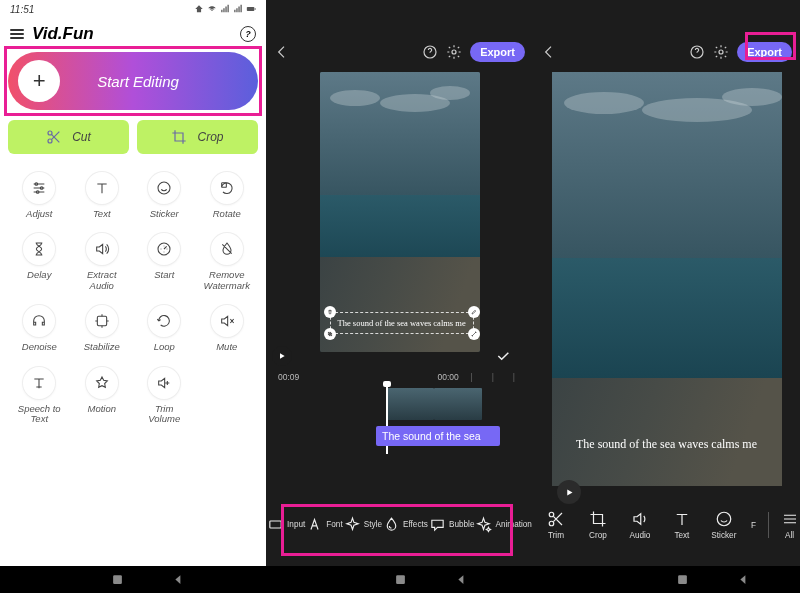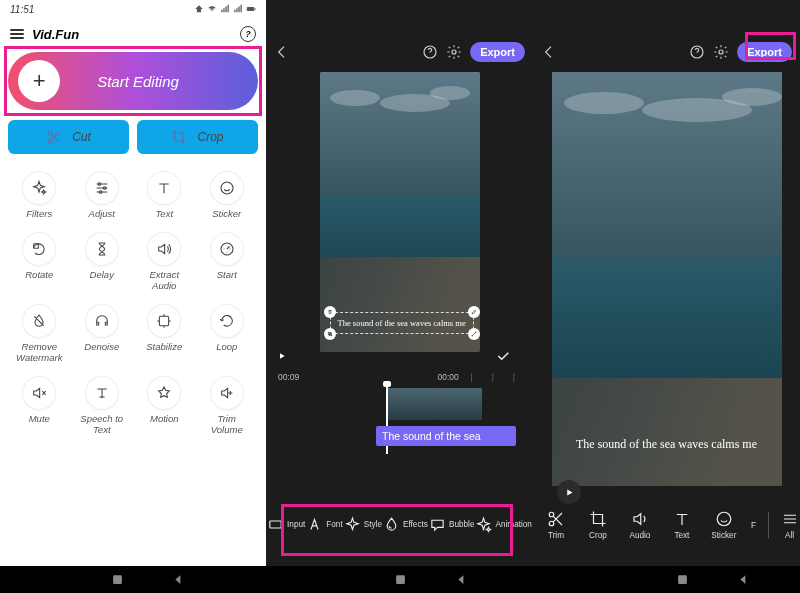--- a/index.html
+++ b/index.html
@@ -10,32 +10,32 @@
   .panel-right{ width:267px; background:#1c1c1c; }
   .navbar { position:absolute; bottom:0; left:0; right:0; height:27px; background:#000; display:flex; justify-content:center; align-items:center; gap:48px; pointer-events:none;}
   .nav-trio { display:flex; justify-content:center; gap:46px; width:33.3%; }
   .nav-icon { width:15px; height:15px; fill:#8a8a8a; }
 
   
   .statusbar { height:18px; display:flex; justify-content:space-between; align-items:center; padding:0 10px; font-size:10px; color:#333; }
   .status-icons { display:flex; gap:3px; align-items:center; font-size:9px;}
   .status-icons svg { width:10px; height:10px; fill:#555;}
   .app-header { height:32px; display:flex; align-items:center; padding:0 10px; justify-content:space-between; }
-  .app-header-left { display:flex; align-items:center; gap:8px; font-weight:600; font-size:13px; }
+  .app-header-left { display:flex; align-items:center; gap:8px; font-weight:600; font-size:17px; }
   .hamburger { display:inline-flex; flex-direction:column; gap:2px;}
   .hamburger span { width:14px; height:2px; background:#333; border-radius:1px;}
   .help-ring { width:16px; height:16px; border:1.6px solid #333; border-radius:50%; display:flex; align-items:center; justify-content:center; font-size:9px; font-weight:700;}
   .highlight-pink { border:3px solid #e91e95; position:absolute; pointer-events:none;}
   .start-box { position:relative; margin:2px 8px; }
   .start-btn { height:58px; border-radius:30px; display:flex; align-items:center; color:#fff; font-size:15px; font-weight:500; background:linear-gradient(90deg,#f1506a 0%,#b04fd9 50%,#5b5fdc 100%);}
   .start-plus { width:42px; height:42px; border-radius:50%; background:#fff; color:#333; display:flex; align-items:center; justify-content:center; font-size:22px; font-weight:300; margin:0 10px;}
   .start-label { flex:1; text-align:center; padding-right:52px;}
 
   .two-btns { display:flex; gap:8px; padding:8px 8px;}
-  .soft-btn { flex:1; height:34px; border-radius:6px; background:#0ea5e9; display:flex; align-items:center; justify-content:center; gap:10px; font-size:12px; color:#444;}
+  .soft-btn { flex:1; height:34px; border-radius:6px; background:#bef264; display:flex; align-items:center; justify-content:center; gap:10px; font-size:12px; color:#444;}
   .soft-btn svg { width:16px; height:16px; stroke:#6a6aa5; fill:none; stroke-width:1.8;}
 
   .tool-grid { display:grid; grid-template-columns:repeat(4,1fr); gap:14px 0; padding:10px 8px 10px;}
   .tool { display:flex; flex-direction:column; align-items:center; gap:5px; font-size:9.5px; color:#555; text-align:center; line-height:1.1;}
   .tool .circ { width:32px; height:32px; border-radius:50%; background:#fff; box-shadow:0 0 0 1px #eee, 0 1px 3px rgba(0,0,0,0.08); display:flex; align-items:center; justify-content:center;}
   .tool .circ svg { width:16px; height:16px; stroke:#444; fill:none; stroke-width:1.6;}
 
   
   .ed-header { height:32px; display:flex; align-items:center; padding:0 8px; gap:8px; color:#ddd; margin-top:18px;}
   .ed-header .grow { flex:1;}
@@ -54,21 +54,21 @@
   .ov-handle svg{ width:6px; height:6px; stroke:#333; fill:none; stroke-width:2.5;}
   .play-mini { position:absolute; left:6px; top:346px; width:20px; height:20px; background:#1c1c1c; border-radius:50%; display:flex; align-items:center; justify-content:center;}
   .play-mini svg{ width:8px; height:8px; fill:#fff;}
   .check-confirm { position:absolute; right:20px; top:346px; width:20px; height:20px; display:flex; align-items:center; justify-content:center;}
   .check-confirm svg { width:16px; height:16px; stroke:#eee; fill:none; stroke-width:2.2;}
   .timeline-row { position:absolute; top:372px; left:0; right:0; color:#bbb; font-size:8.5px; display:flex; justify-content:space-between; padding:0 18px 0 12px;}
   .timeline-clips { position:absolute; top:388px; left:120px; display:flex;}
   .clip { width:48px; height:32px; background:linear-gradient(#4a6570,#293c44); border-radius:1px;}
   .playhead { position:absolute; top:384px; left:120px; width:1.6px; height:70px; background:#fff;}
   .playhead::before { content:''; position:absolute; top:-3px; left:-3.3px; width:8px; height:6px; background:#fff; border-radius:2px;}
-  .text-track { position:absolute; top:426px; left:110px; height:20px; background:#7768f5; color:#fff; font-size:10.5px; display:flex; align-items:center; padding:0 6px; border-radius:2px; width:140px; white-space:nowrap; overflow:hidden;}
+  .text-track { position:absolute; top:426px; left:110px; height:20px; background:#7768f5; color:#fff; font-size:10.5px; display:flex; align-items:center; padding:0 6px; border-radius:2px; width:124px; white-space:nowrap; overflow:hidden;}
   .text-tools { position:absolute; bottom:16px; left:0; right:0; height:52px; display:flex; align-items:center; justify-content:space-evenly; color:#ddd;}
   .text-tool { display:flex; flex-direction:row; align-items:center; gap:3px; font-size:8.2px;}
   .text-tool svg { width:17px; height:17px; stroke:#eee; fill:none; stroke-width:1.6;}
   .hl-mid { border:3px solid #e91e95; position:absolute; left:281px; bottom:37px; width:232px; height:52px;}
 
   
   .preview-right { margin:4px auto 0; width:230px; height:414px; position:relative; background:linear-gradient(#5b7685 0%,#3a5562 40%,#222e33 100%); overflow:hidden;}
   .preview-right .sky { inset:0 0 55% 0;}
   .preview-right .sea { top:45%; bottom:22%;}
   .preview-right .beach{ height:26%;}
@@ -142,28 +142,20 @@
           <path d="M6 2v16h16M2 6h16v16"></path>
         </svg>
       <span>Crop</span>
     </div>
   </div>
 
   <div class="tool-grid">
     <div class="tool">
         <div class="circ">
           <svg viewBox="0 0 24 24">
-            <path d="M12 2l2 6 6 2-6 2-2 6-2-6-6-2 6-2zM19 15l1 2 2 1-2 1-1 2-1-2-2-1 2-1z"></path>
-          </svg>
-        </div>
-        <span>Filters</span>
-      </div>
-    <div class="tool">
-        <div class="circ">
-          <svg viewBox="0 0 24 24">
             <path d="M4 6h16M4 12h16M4 18h16"></path>
             <circle cx="8" cy="6" r="2"></circle>
             <circle cx="16" cy="12" r="2"></circle>
             <circle cx="10" cy="18" r="2"></circle>
           </svg>
         </div>
         <span>Adjust</span>
       </div>
     <div class="tool">
         <div class="circ">

